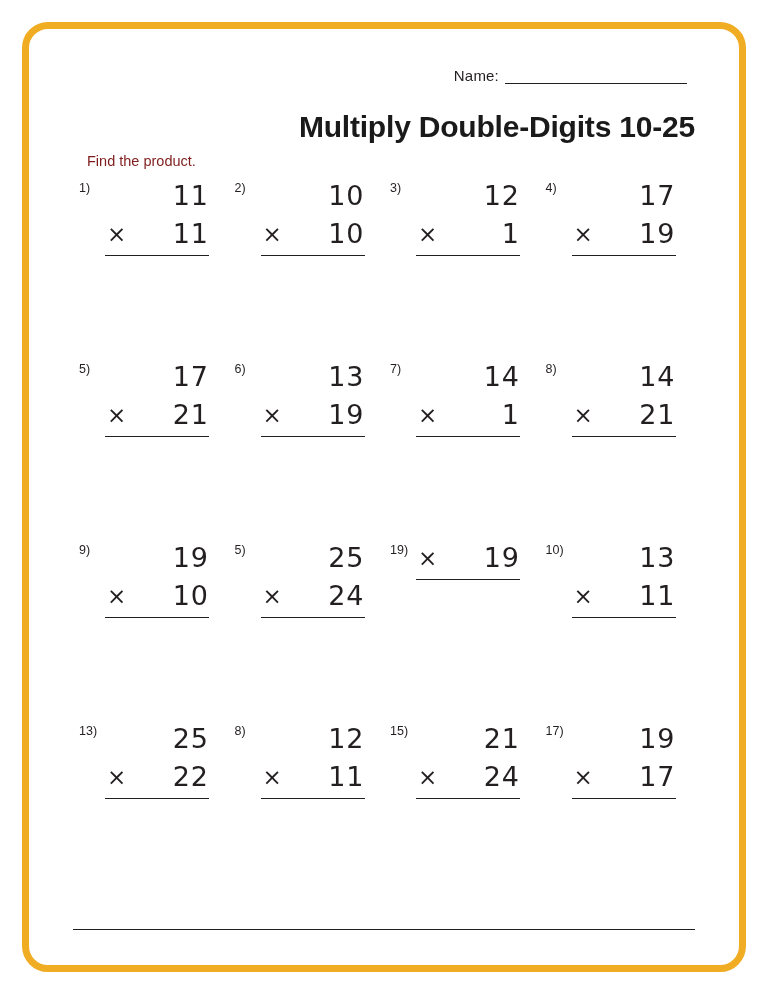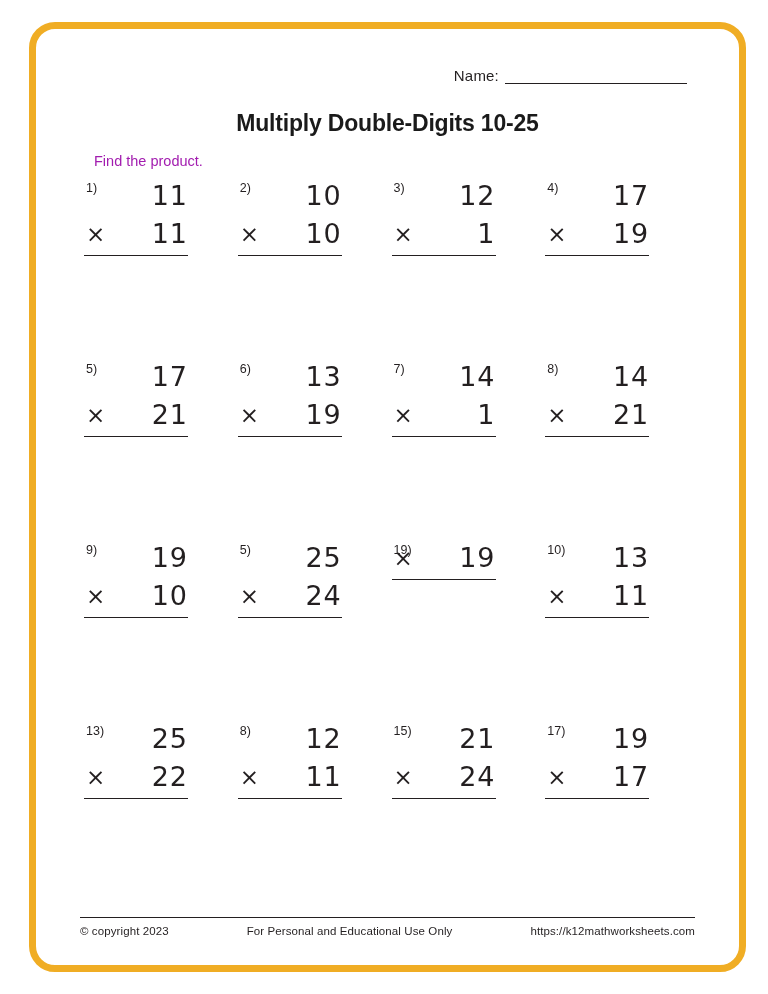--- a/index.html
+++ b/index.html
@@ -13,21 +13,21 @@
     font-family: "Liberation Sans", sans-serif;
     color: #231f20;
     overflow: hidden;
   }
 
   .page {
     position: relative;
     width: 768px;
     height: 994px;
     box-sizing: border-box;
-    padding: 22px 22px 22px 29px;
+    padding: 22px 22px 22px 22px;
   }
 
   .sheet {
     position: relative;
     box-sizing: border-box;
     width: 100%;
     height: 100%;
     background: #ffffff;
     border: 7px solid #f0ad24;
     border-radius: 26px;
@@ -50,33 +50,33 @@
   .name-rule {
     display: inline-block;
     width: 182px;
     border-bottom: 1.5px solid #231f20;
     margin-left: 6px;
     height: 14px;
   }
 
   
   .title {
-    text-align: center;
-    font-size: 23px;
+    text-align: right;
+    font-size: 30px;
     font-weight: bold;
     letter-spacing: -0.2px;
     margin-top: 26px;
     color: #1a1a1a;
   }
 
   
   .instruction {
     font-size: 14.5px;
-    color: #a21caf;
-    margin-top: 16px;
+    color: #7f1d1d;
+    margin-top: 9px;
     margin-left: 14px;
   }
 
   
   .grid {
     margin-top: 6px;
     display: grid;
     grid-template-columns: repeat(4, 1fr);
     grid-auto-rows: 181px;
   }
@@ -86,20 +86,21 @@
     padding-left: 4px;
   }
   .prob-num {
     position: absolute;
     left: 6px;
     top: 6px;
     font-size: 12.5px;
     color: #231f20;
   }
   .prob-body {
+    margin-left: 28px;
     width: 104px;
     padding-top: 2px;
   }
   .line-top,
   .line-bottom {
     font-size: 27px;
     line-height: 38px;
     text-align: right;
     letter-spacing: 1px;
     color: #231f20;
@@ -328,21 +329,16 @@
             <span class="op">×</span>
             <span>17</span>
           </div>
         </div>
       </div>
 
     </div>
 
     <div class="footer">
       <div class="footer-rule"></div>
-      <div class="footer-row">
-        <span>© copyright 2023</span>
-        <span class="footer-center">For Personal and Educational Use Only</span>
-        <span>https://k12mathworksheets.com</span>
-      </div>
     </div>
 
   </div>
 </div>
 
 </body></html>

